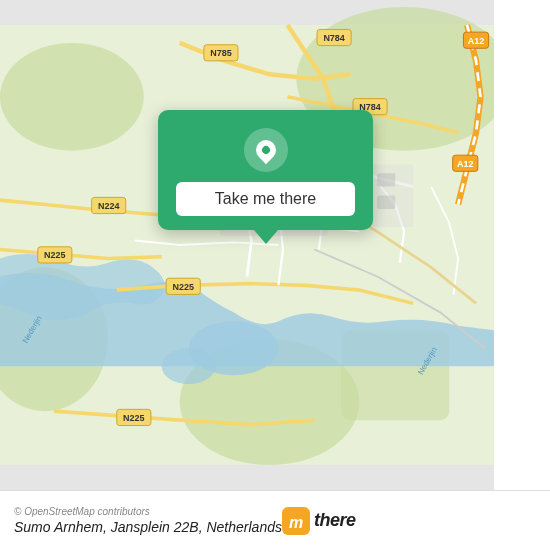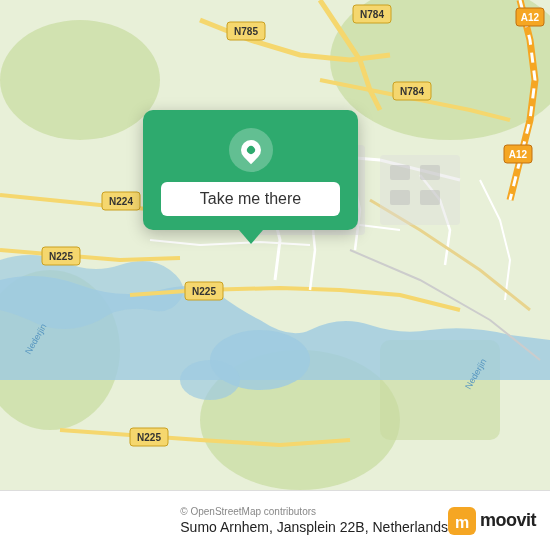--- a/index.html
+++ b/index.html
@@ -5,38 +5,38 @@
     * { margin: 0; padding: 0; box-sizing: border-box; }
     body {
       width: 550px;
       height: 550px;
       overflow: hidden;
       font-family: Arial, sans-serif;
       position: relative;
     }
 
     #map-container {
-      width: 550px;
+      width: 494px;
       height: 490px;
       position: relative;
       overflow: hidden;
       background-color: #e5e5e5;
     }
 
     
     #map-svg {
       width: 100%;
       height: 100%;
     }
 
     
     #popup {
       position: absolute;
       top: 110px;
-      left: 143px;
+      left: 158px;
       width: 215px;
       background: #2eaa6e;
       border-radius: 10px;
       display: flex;
       flex-direction: column;
       align-items: center;
       padding: 18px 18px 14px 18px;
       box-shadow: 0 4px 16px rgba(0,0,0,0.25);
     }
 
@@ -96,22 +96,23 @@
       text-align: center;
     }
 
     #footer {
       width: 550px;
       height: 60px;
       background: white;
       border-top: 1px solid #ddd;
       display: flex;
       align-items: center;
-      justify-content: flex-end;
+      justify-content: flex-start;
       padding: 0 14px 0 14px;
+      font-style: italic;
     }
 
     #footer-left {
       display: flex;
       flex-direction: column;
     }
 
     #copyright-text {
       font-size: 10px;
       color: #888;
@@ -252,15 +253,15 @@
 <div id="footer">
   <div id="footer-left">
     <span id="copyright-text">© OpenStreetMap contributors</span>
     <span id="address-text">Sumo Arnhem, Jansplein 22B, Netherlands</span>
   </div>
   <div id="moovit-logo">
     <svg id="moovit-icon" viewBox="0 0 28 28" xmlns="http://www.w3.org/2000/svg">
       <rect width="28" height="28" rx="6" fill="#f5a623"></rect>
       <text x="14" y="21" font-size="16" font-weight="bold" text-anchor="middle" fill="white">m</text>
     </svg>
-    <span id="moovit-label">moovit</span>
+    <span id="moovit-label">there</span>
   </div>
 </div>
 
 </body></html>

